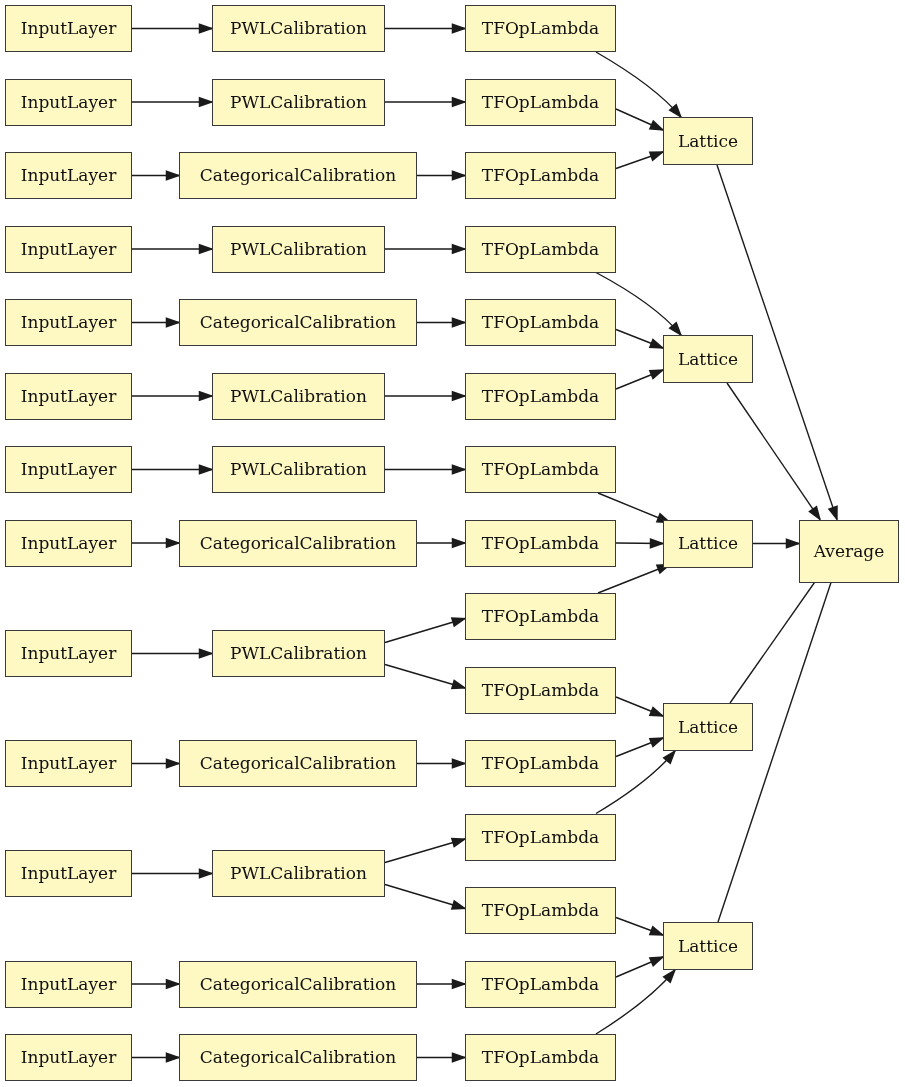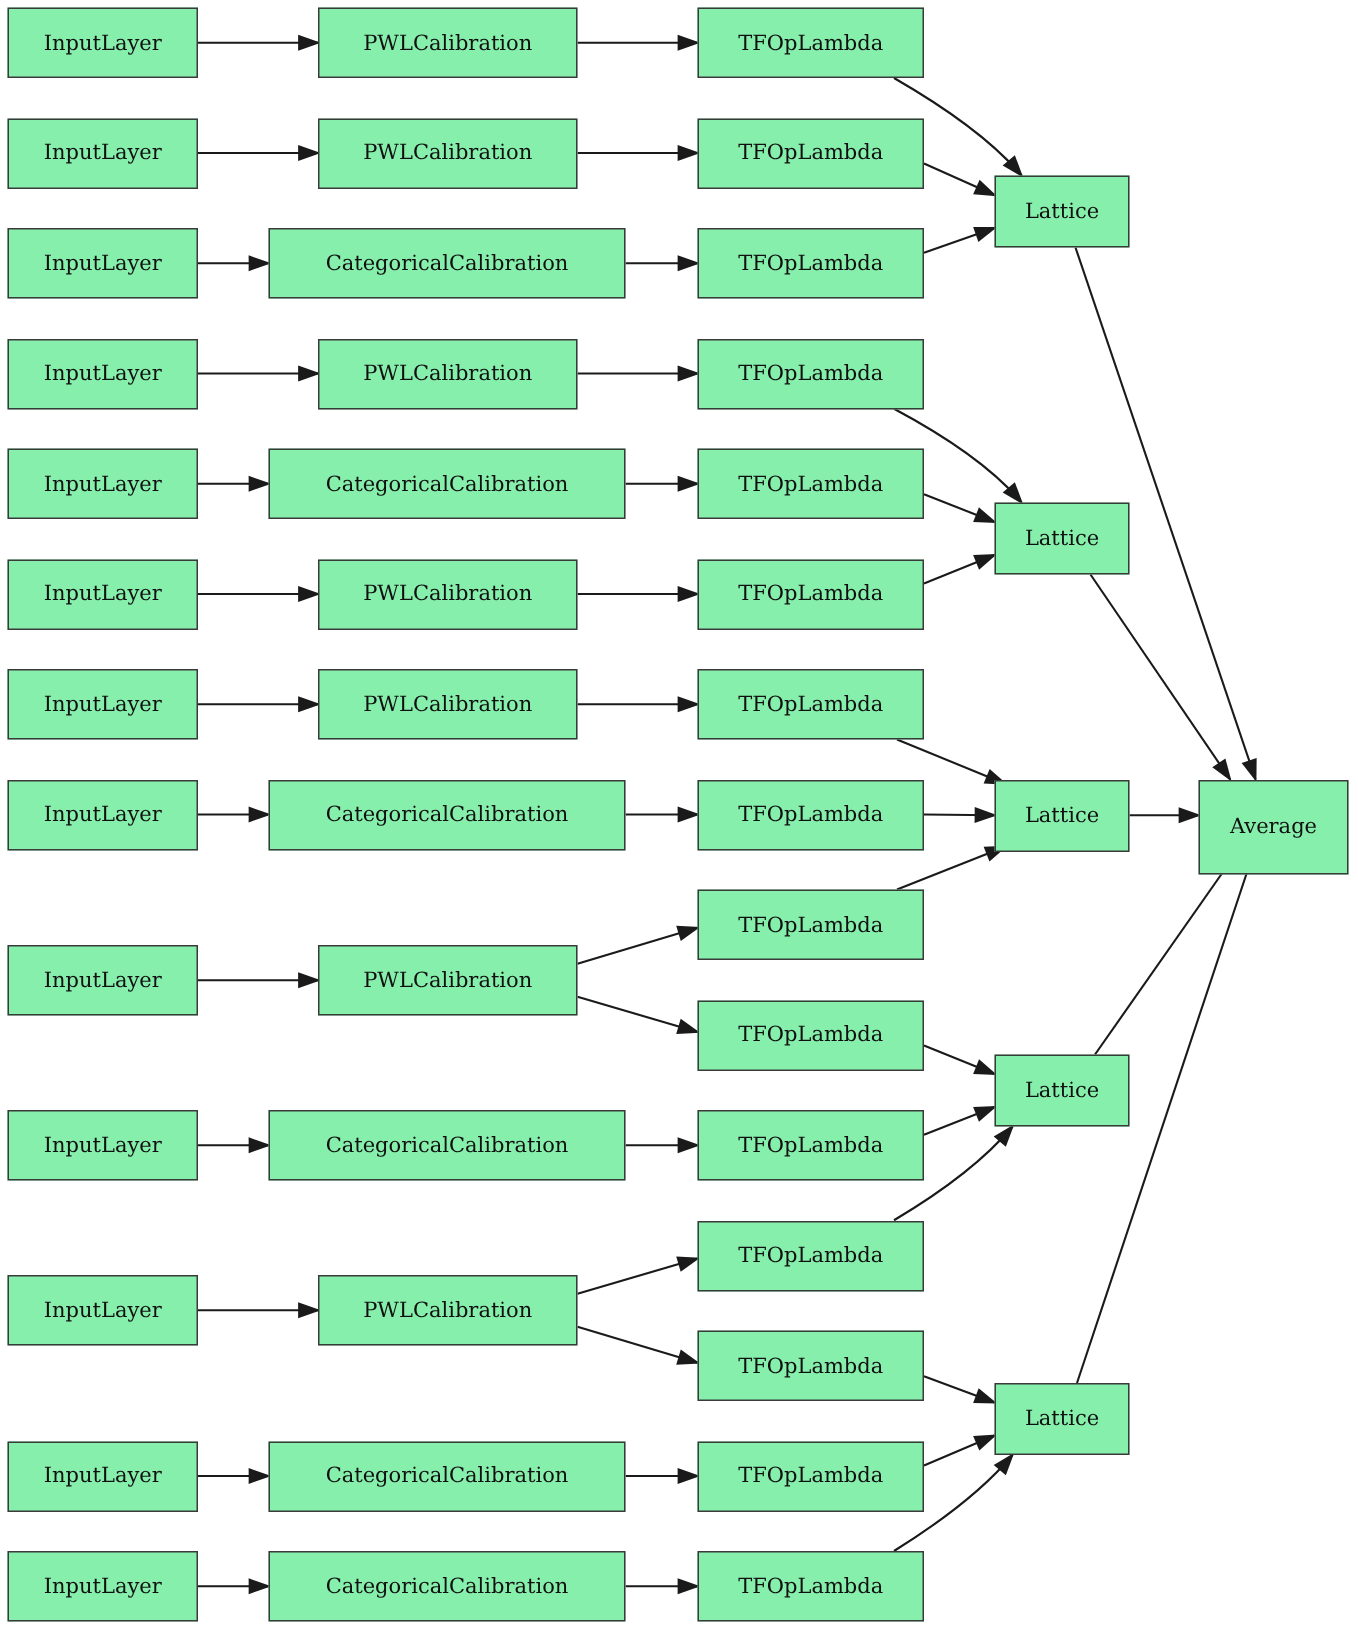--- a/index.html
+++ b/index.html
@@ -5,23 +5,23 @@
   html,body{margin:0;padding:0;background:#ffffff;}
   #canvas{
     position:relative;width:905px;height:1087px;background:#ffffff;
     font-family:"DejaVu Serif","Liberation Serif",serif;
     overflow:hidden;
   }
   #edge-layer{position:absolute;left:0;top:0;}
   .edge{fill:none;stroke:#1a1a1a;stroke-width:1.4;}
   .node{
     position:absolute;box-sizing:border-box;
-    border:1.5px solid #3a3a3a;background:#86efac;color:#101010;
+    border:1.5px solid #3a3a3a;background:#fef9c3;color:#101010;
     display:flex;align-items:center;justify-content:center;
-    font-size:14px;line-height:1;white-space:nowrap;
+    font-size:17px;line-height:1;white-space:nowrap;
   }
 </style>
 </head>
 <body>
 
 <div id="canvas">
   <svg id="edge-layer" width="905" height="1087" viewBox="0 0 905 1087">
     <defs>
       <marker id="arrow" viewBox="0 -5 12 10" refX="10.5" refY="0" markerWidth="12" markerHeight="9" orient="auto">
         <path d="M0,-4.2 L12,0 L0,4.2 Z" fill="#1a1a1a"></path>

